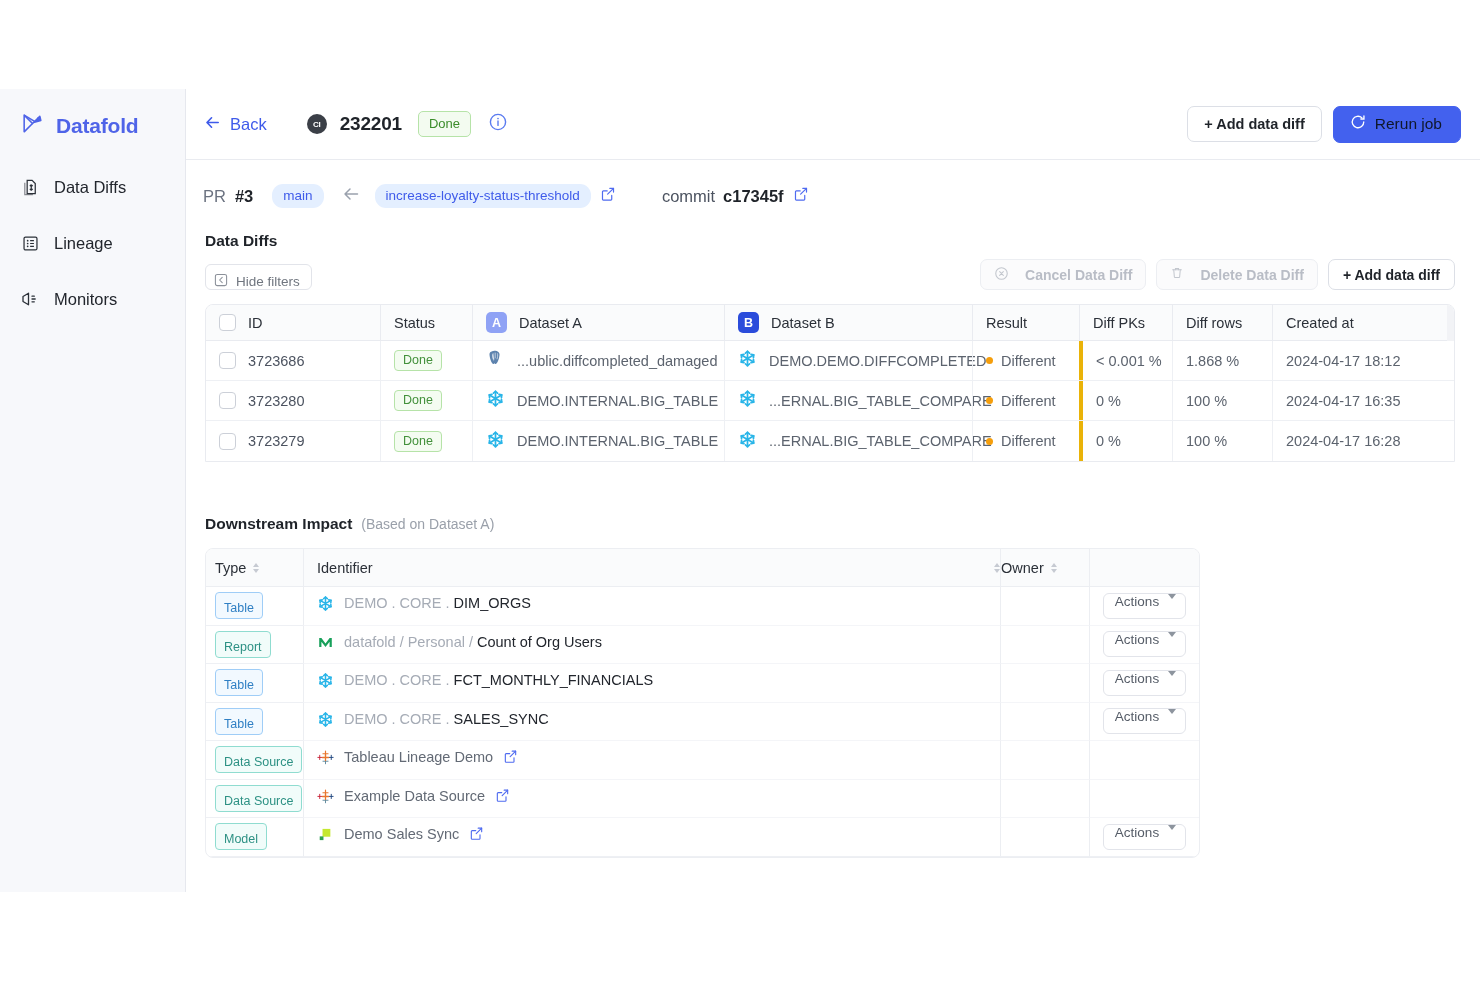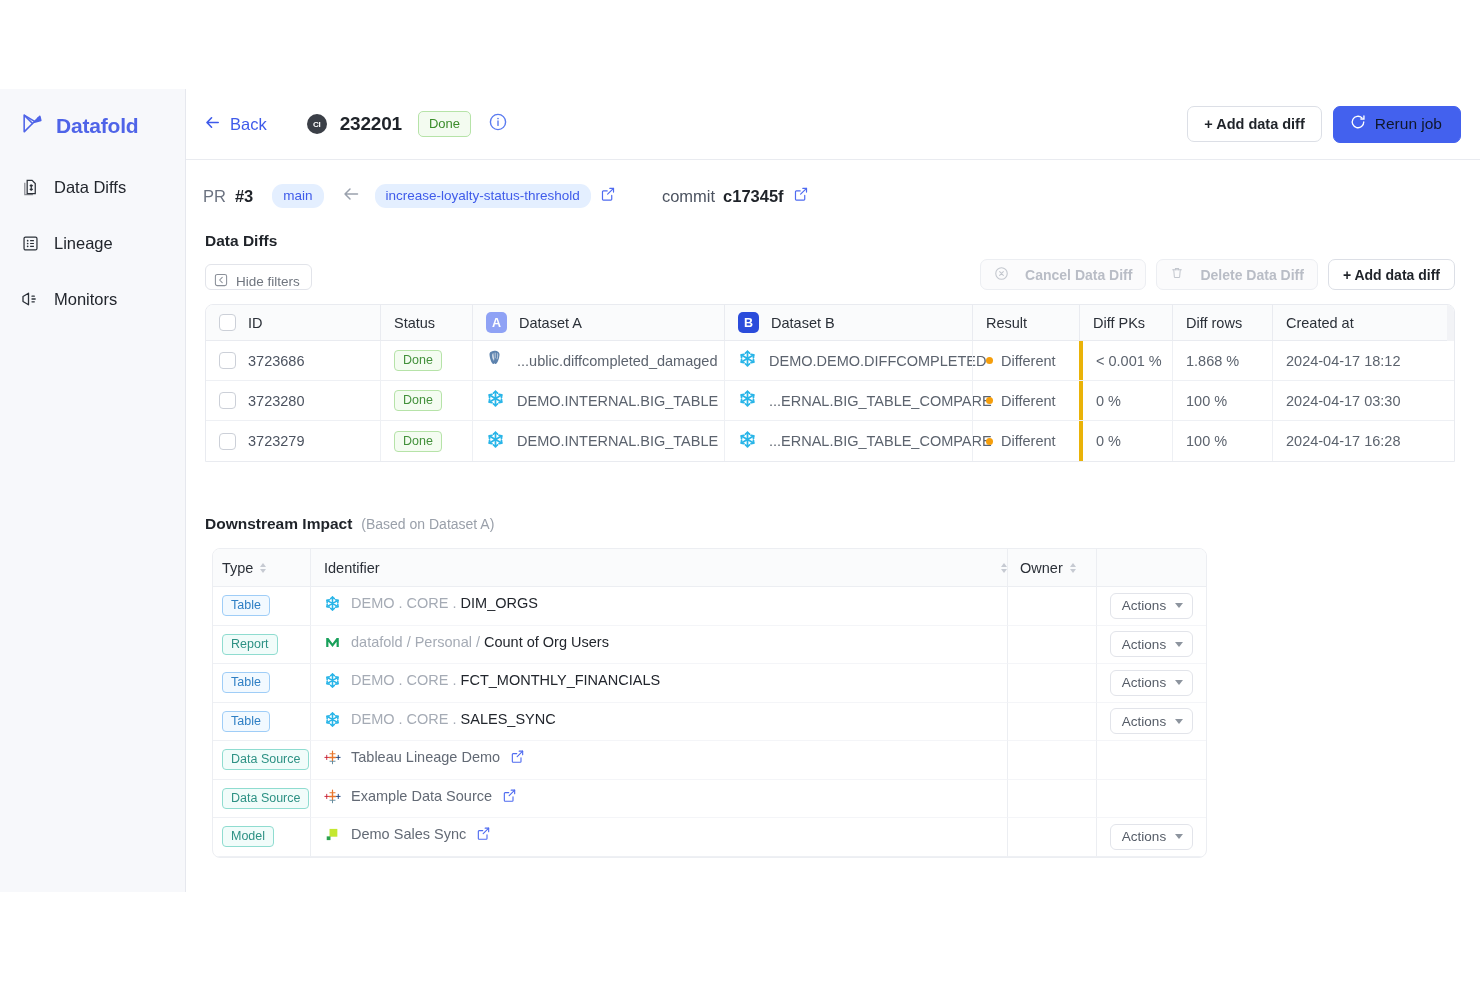--- a/index.html
+++ b/index.html
@@ -132,53 +132,53 @@
     font-size:12.5px; font-weight:bold;
     display:flex; align-items:center; justify-content:center; flex:0 0 21px;
   }
   .ab-a { background:#8fa2f5; }
   .ab-b { background:#2b4cdb; }
 
   
   .ds-title-row { margin:53px 0 0 19px; display:flex; align-items:baseline; gap:9px; }
   .ds-title { font-size:15.5px; font-weight:bold; }
   .ds-sub { font-size:14px; color:#9aa0aa; }
-  .ds-table { margin:15px 0 0 26px; width:995px; border:1px solid #eceef2; border-radius:8px; overflow:hidden; }
+  .ds-table { margin:15px 0 0 19px; width:995px; border:1px solid #eceef2; border-radius:8px; overflow:hidden; }
   .ds-head { background:#fafbfc; border-bottom:1px solid #eceef2; display:flex; align-items:center; height:38px; }
   .dsc-type  { width:97px;  flex:0 0 97px;  padding-left:9px; display:flex; align-items:center; gap:7px; height:100%;}
   .dsc-ident { flex:1 1 auto; padding-left:13px; border-left:1px solid #eceef2; display:flex; align-items:center; gap:7px; height:100%;}
-  .dsc-owner { width:89px;  flex:0 0 89px;  padding-left:12px; border-left:1px solid #eceef2; display:flex; align-items:center; gap:7px; height:100%;}
+  .dsc-owner { width:89px;  flex:0 0 89px;  border-left:1px solid #eceef2; display:flex; align-items:center; gap:7px; height:100%;}
   .dsc-act   { width:110px; flex:0 0 110px; border-left:1px solid #eceef2; display:flex; align-items:center; justify-content:center; height:100%;}
   .ds-row { display:flex; align-items:center; height:38.5px; position:relative; }
   .ds-row .dsc-type { border-bottom:1px solid #eef0f4; }
   .ds-row .dsc-ident { border-bottom:1px solid #f4f5f8; }
   .ds-row .dsc-owner, .ds-row .dsc-act { border-bottom:1px solid #f4f5f8; }
   .ds-row:last-child .dsc-type,
   .ds-row:last-child .dsc-ident,
   .ds-row:last-child .dsc-owner,
   .ds-row:last-child .dsc-act { border-bottom:1px solid #eef0f4; }
   .tag {
-    border-radius:4px; font-size:12.5px; padding:2px 8px 3px; white-space:nowrap;
+    border-radius:4px; font-size:12.5px; padding:8px 8px 3px; white-space:nowrap;
   }
   .tag-table  { border:1px solid #9fcdf7; background:#f2f9ff; color:#2f7fc4; }
   .tag-teal   { border:1px solid #8fdcd0; background:#f1fcfa; color:#2d9184; }
   .ident { display:flex; align-items:flex-start; gap:10px; }
   .ident-txt { font-size:14.5px; white-space:nowrap; }
   .dim { color:#a5abb5; }
   .strong { color:#22262d; }
   .mid { color:#636a75; }
   .sortico { display:flex; flex-direction:column; gap:2px; }
   .sortico i {
     width:0; height:0; border-left:3.5px solid transparent; border-right:3.5px solid transparent;
   }
   .sortico i.up { border-bottom:4px solid #c6cad2; }
   .sortico i.dn { border-top:4px solid #c6cad2; }
   .btn-act {
     border:1px solid #e2e4ea; background:#fff; border-radius:6px;
-    height:26px; padding:0 9px 0 11px; display:flex; align-items:center; gap:9px;
+    height:26px; padding:0 9px 0 11px; display:flex; gap:9px;
     font-size:13.5px; color:#555c67; cursor:pointer;
     font-family:"Liberation Sans", sans-serif;
   }
   .chev { width:0;height:0;border-left:4px solid transparent;border-right:4px solid transparent;border-top:5px solid #8d949e; }
   .scroll-tk { position:absolute; top:0; right:0; width:7px; height:36px; background:#f2f3f6; }
 </style>
 </head>
 <body>
 
 <div id="app">
@@ -447,21 +447,21 @@
             <span class="dot"></span>
             <span class="cell-txt">Different</span>
           </div>
           <div class="c-pk">
             <span class="cell-txt">0 %</span>
           </div>
           <div class="c-rows">
             <span class="cell-txt">100 %</span>
           </div>
           <div class="c-cre">
-            <span class="cell-txt">2024-04-17 03:30</span>
+            <span class="cell-txt">2024-04-17 16:35</span>
           </div>
         </div>
 
         <div class="dt-row">
           <div class="c-chk">
             <span class="chk"></span>
           </div>
           <div class="c-id">3723279</div>
           <div class="c-st">
             <span class="badge-done">Done</span>

